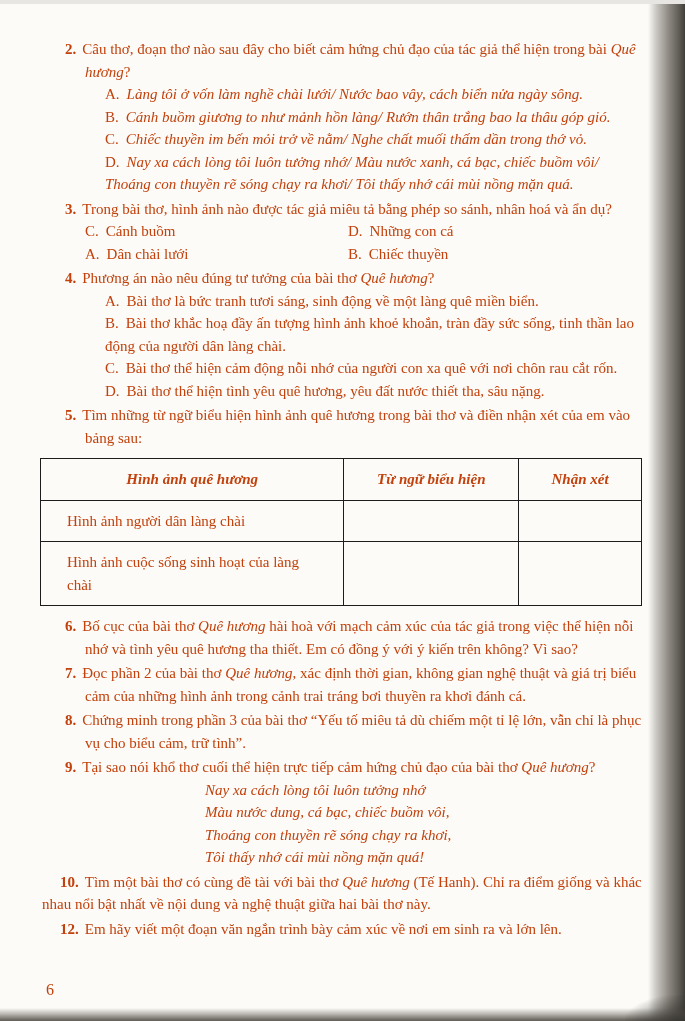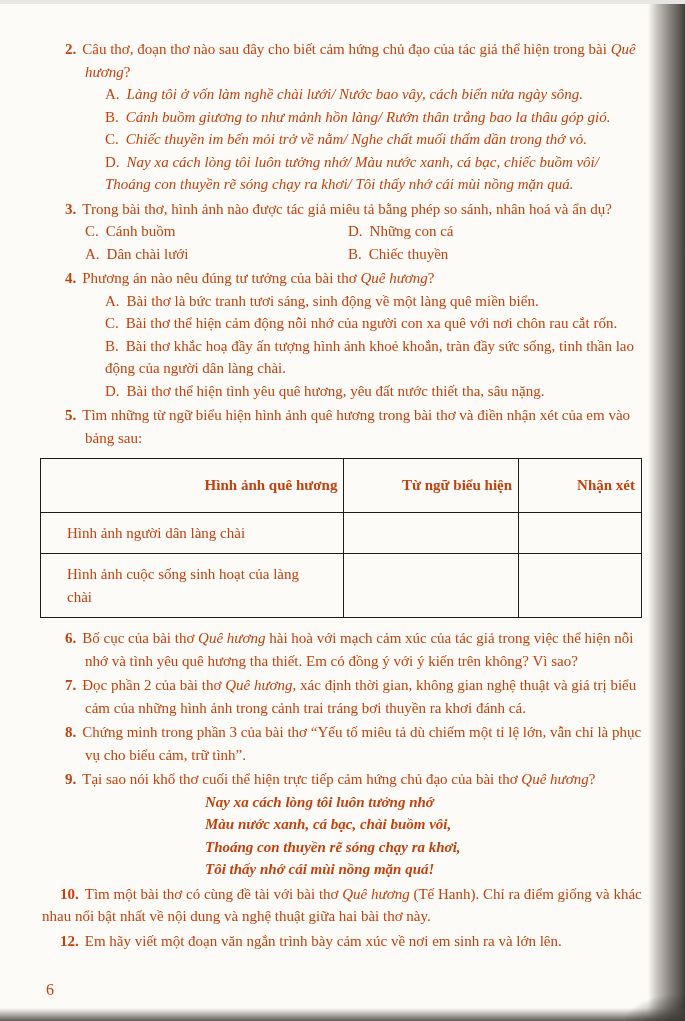--- a/index.html
+++ b/index.html
@@ -13,24 +13,24 @@
   .q { padding-left:43px; text-indent:-20px; margin:0 0 2px 0; }
   .q > div { text-indent:0; }
   .qnum { font-weight:bold; margin-right:6px; }
   .it { font-style:italic; }
   .opt { padding-left:20px; text-indent:-20px; }
   .olabel { margin-right:7px; }
   .optrow { display:flex; padding-left:0; }
   .optrow .col1 { width:263px; }
   .qtable { border-collapse:collapse; width:602px; margin:9px 0 9px -45px; text-indent:0; }
   .qtable th, .qtable td { border:1.2px solid #1c1c1c; vertical-align:middle; }
-  .qtable th { font-weight:bold; text-align:right; padding:15px 6px; }
+  .qtable th { font-weight:bold; text-align:center; padding:9px 6px;font-style:italic; }
   .qtable td { padding:9px 26px; height:21px; }
   .qtable .c1 { width:334px; } .qtable .c2 { width:169px; } .qtable .c3 { width:97px; }
-  .poem { margin-left:120px; font-weight:bold; font-style:italic; }
+  .poem { margin-left:120px; font-weight:normal; font-style:italic; }
   .qp { text-indent:18px; margin:0 0 2px 0; }
   .page-number { position:absolute; left:46px; top:974px; font-size:16px; }
   .edge-right {
     position:absolute; top:0; right:0; width:37px; height:100%;
     background:linear-gradient(to right, rgba(130,125,118,0) 0%, rgba(130,125,118,0.45) 25%, #8f8b84 55%, #5d5a54 85%, #403e39 100%);
   }
   .edge-bottom {
     position:absolute; left:0; bottom:0; width:100%; height:17px;
     background:linear-gradient(to bottom, rgba(120,115,108,0) 0%, rgba(120,115,108,0.5) 35%, #6b6862 70%, #45433e 100%);
   }
@@ -61,22 +61,22 @@
       </div>
       <div class="optrow">
         <span class="col1"><span class="olabel">A.</span><span>Dân chài lưới</span></span>
         <span><span class="olabel">B.</span><span>Chiếc thuyền</span></span>
       </div>
     </div>
 
     <div class="q">
       <span class="qnum">4.</span><span>Phương án nào nêu đúng tư tưởng của bài thơ </span><span class="it">Quê hương</span><span>?</span>
       <div class="opt"><span class="olabel">A.</span><span>Bài thơ là bức tranh tươi sáng, sinh động về một làng quê miền biển.</span></div>
+      <div class="opt"><span class="olabel">B.</span><span>Bài thơ khắc hoạ đầy ấn tượng hình ảnh khoẻ khoắn, tràn đầy sức sống, tinh thần lao động của người dân làng chài.</span></div>
       <div class="opt"><span class="olabel">C.</span><span>Bài thơ thể hiện cảm động nỗi nhớ của người con xa quê với nơi chôn rau cắt rốn.</span></div>
-      <div class="opt"><span class="olabel">B.</span><span>Bài thơ khắc hoạ đầy ấn tượng hình ảnh khoẻ khoắn, tràn đầy sức sống, tinh thần lao động của người dân làng chài.</span></div>
       <div class="opt"><span class="olabel">D.</span><span>Bài thơ thể hiện tình yêu quê hương, yêu đất nước thiết tha, sâu nặng.</span></div>
     </div>
 
     <div class="q">
       <span class="qnum">5.</span><span>Tìm những từ ngữ biểu hiện hình ảnh quê hương trong bài thơ và điền nhận xét của em vào bảng sau:</span>
       <table class="qtable">
         <thead>
           <tr>
             <th class="c1">Hình ảnh quê hương</th>
             <th class="c2">Từ ngữ biểu hiện</th>
@@ -107,21 +107,21 @@
     </div>
 
     <div class="q">
       <span class="qnum">8.</span><span>Chứng minh trong phần 3 của bài thơ “Yếu tố miêu tả dù chiếm một tỉ lệ lớn, vẫn chỉ là phục vụ cho biểu cảm, trữ tình”.</span>
     </div>
 
     <div class="q">
       <span class="qnum">9.</span><span>Tại sao nói khổ thơ cuối thể hiện trực tiếp cảm hứng chủ đạo của bài thơ </span><span class="it">Quê hương</span><span>?</span>
       <div class="poem">
         <div>Nay xa cách lòng tôi luôn tưởng nhớ</div>
-        <div>Màu nước xanh, cá bạc, chài buồm vôi,</div>
+        <div>Màu nước dung, cá bạc, chiếc buồm vôi,</div>
         <div>Thoáng con thuyền rẽ sóng chạy ra khơi,</div>
         <div>Tôi thấy nhớ cái mùi nồng mặn quá!</div>
       </div>
     </div>
 
     <div class="qp">
       <span class="qnum">10.</span><span>Tìm một bài thơ có cùng đề tài với bài thơ </span><span class="it">Quê hương</span><span> (Tế Hanh). Chỉ ra điểm giống và khác nhau nổi bật nhất về nội dung và nghệ thuật giữa hai bài thơ này.</span>
     </div>
 
 

